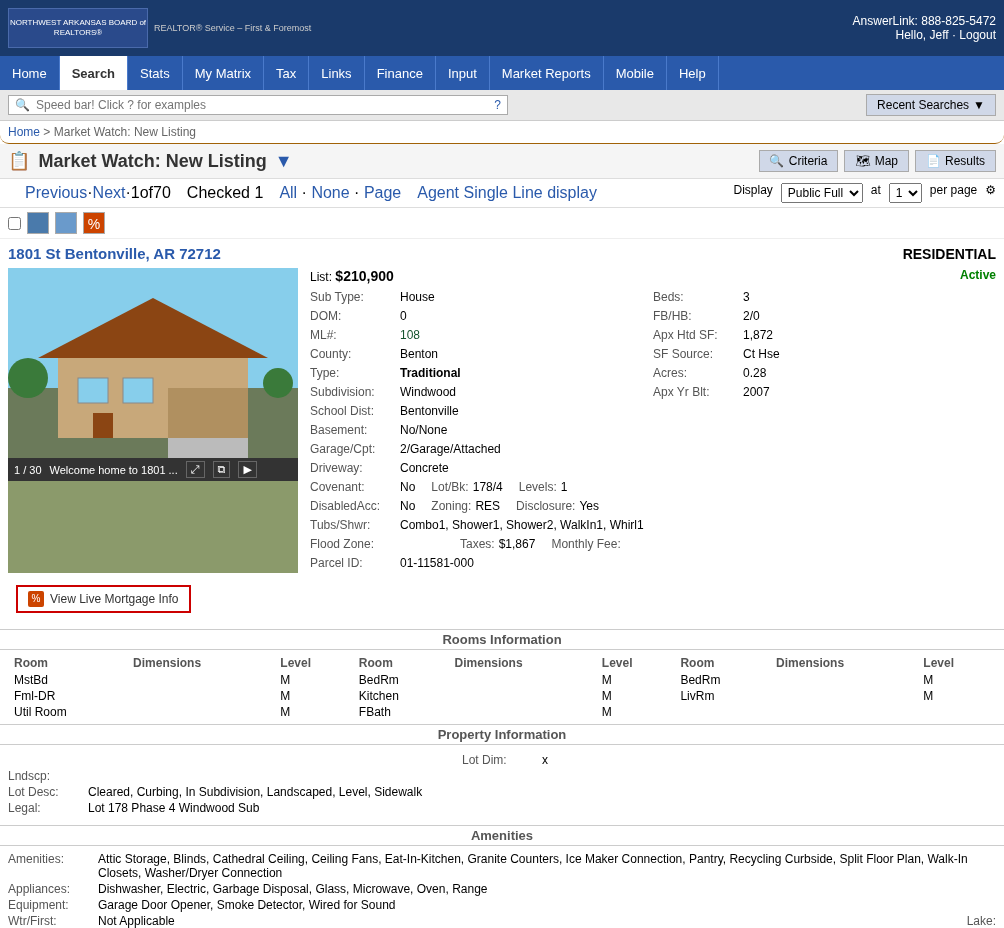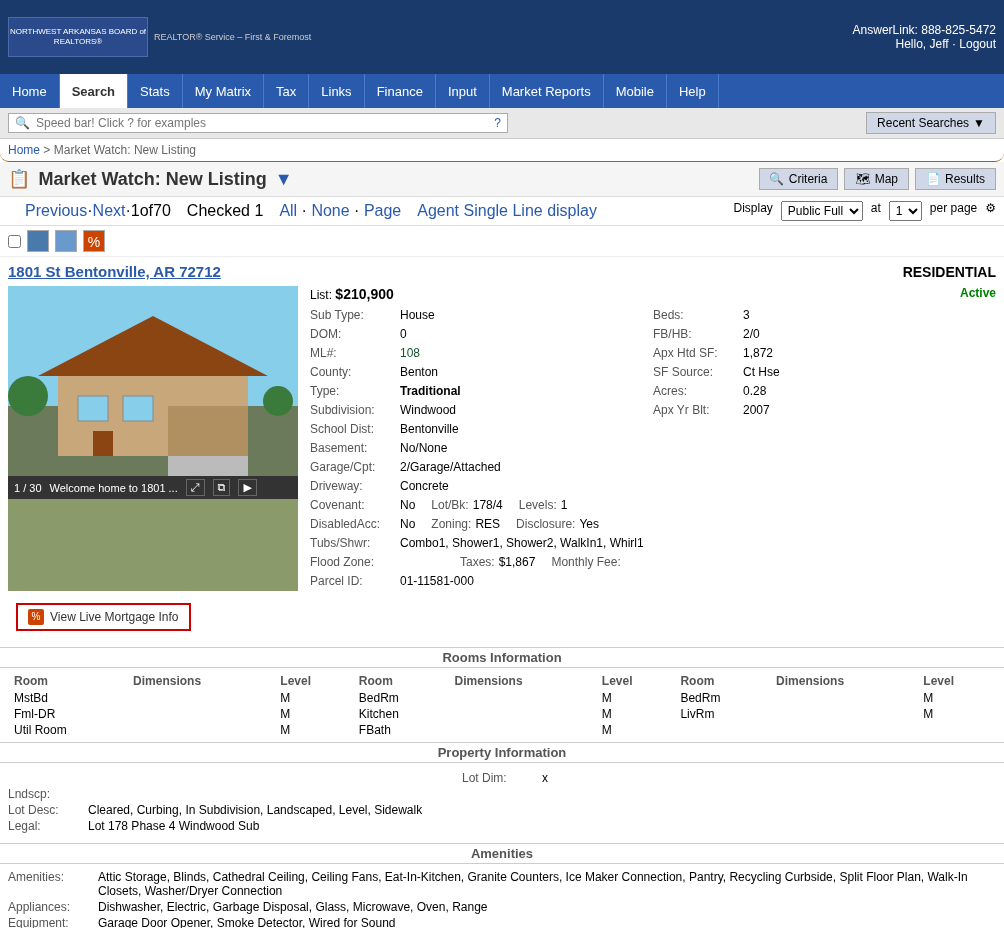--- a/index.html
+++ b/index.html
@@ -5,21 +5,21 @@
     * { box-sizing: border-box; margin: 0; padding: 0; }
     body { font-family: Arial, sans-serif; font-size: 12px; background: #fff; width: 1004px; }
 
     
     .top-bar {
       background: #1a3a6b;
       color: #fff;
       display: flex;
       align-items: center;
       justify-content: space-between;
-      padding: 17px 8px;
+      padding: 8px 8px;
       font-size: 12px;
       gap: 32px;
     }
     .logo-area { display: flex; align-items: center; gap: 6px; }
     .logo-box { width: 140px; height: 40px; background: #2a4a8b; display: flex; align-items: center; justify-content: center; color: #fff; font-size: 9px; text-align: center; border: 1px solid #4a6aab; }
     .top-right { text-align: right; font-size: 12px; }
 
     
     .nav-bar {
       background: #2a5aab;
@@ -131,21 +131,21 @@
       border-bottom: 1px solid #eee;
     }
 
     
     .listing-header {
       padding: 6px 8px;
       display: flex;
       align-items: center;
       justify-content: space-between;
     }
-    .listing-address { color: #2a5aab; font-size: 15px; font-weight: bold; text-decoration: underline; cursor: pointer; }
+    .listing-address { color: #2a5aab; font-size: 15px; font-weight: bold; cursor: pointer; }
     .listing-type { font-size: 14px; font-weight: bold; color: #000000; }
 
     
     .listing-content {
       display: flex;
       padding: 0 8px;
       gap: 12px;
     }
     .listing-image {
       width: 290px;

